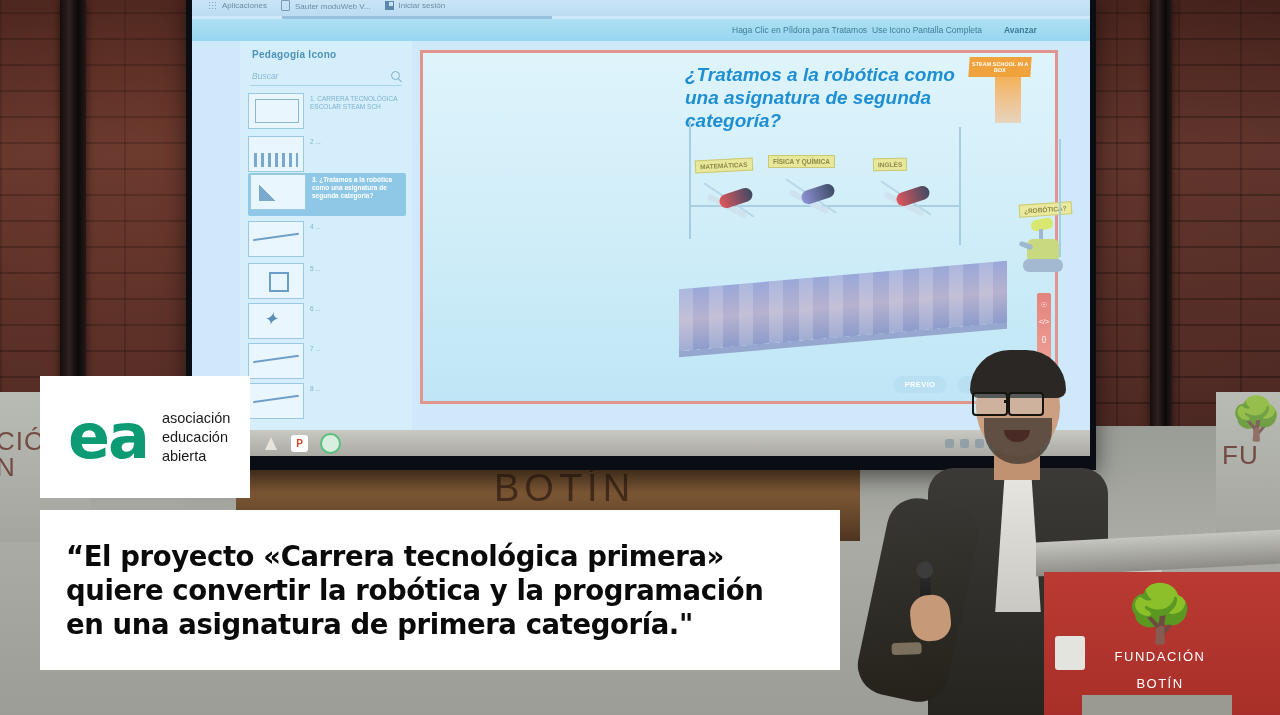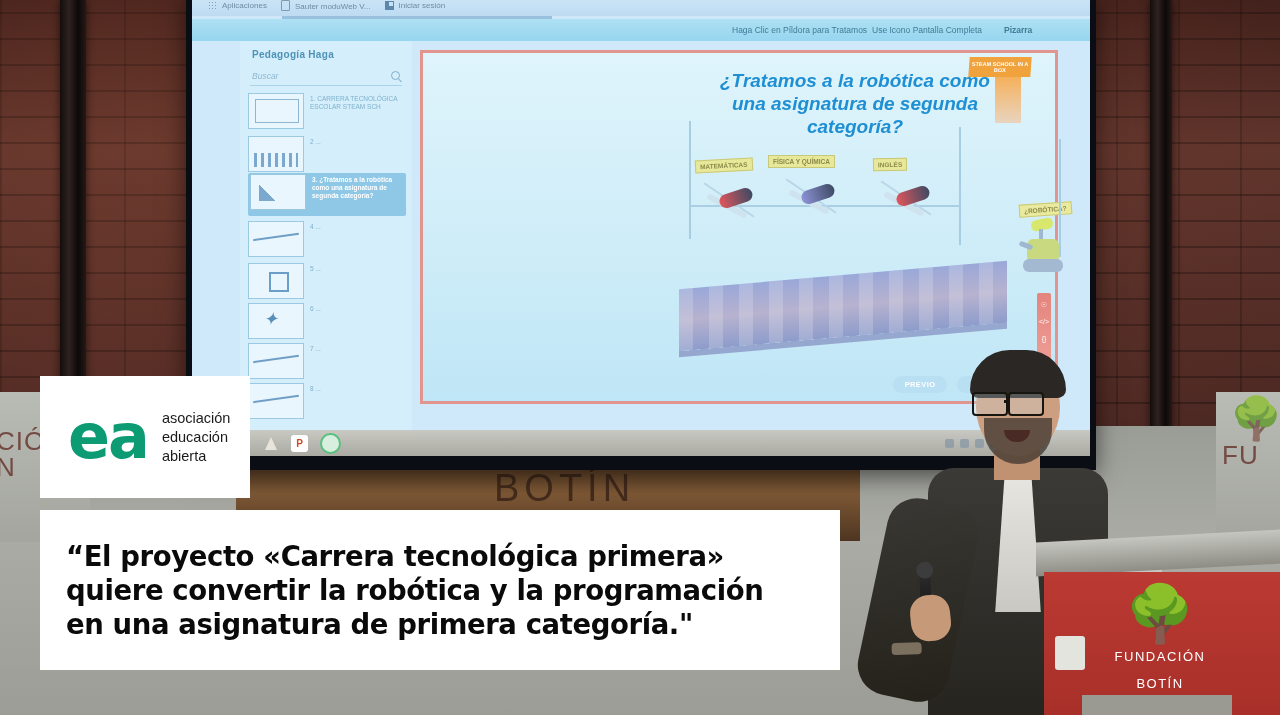--- a/index.html
+++ b/index.html
@@ -150,24 +150,23 @@
   .thumb .tl-star{position:absolute;left:14px;top:6px;font-size:18px;color:#5b8fbb;line-height:18px;}
   .thumb .tl-line{position:absolute;left:4px;top:14px;width:46px;height:2px;background:#6f9fc6;transform:rotate(-8deg);}
 
   
   .slide{
     position:absolute;left:228px;top:56px;width:632px;height:348px;
     background:linear-gradient(180deg,#dff4fb 0%,#cdecf8 60%,#bfe6f6 100%);
     border:3px solid #e2948f;
   }
   .slide-title{
-    position:absolute;left:262px;top:16px;width:340px;
+    position:absolute;left:262px;top:10px;width:340px;
     font-size:19px;line-height:23px;font-style:italic;font-weight:bold;
     color:#1f8fd4;
-    text-align:center;
   }
   .steam-badge{
     position:absolute;right:24px;top:4px;width:62px;height:20px;
     background:#f0a23c;color:#fff;font-size:5.5px;font-weight:bold;
     display:flex;align-items:center;justify-content:center;text-align:center;
     line-height:6px;transform:skewX(-4deg);
   }
   .badge-tail{
     position:absolute;right:34px;top:24px;width:26px;height:46px;
     background:linear-gradient(180deg,#f5b15c,#e8d4bf);
@@ -394,25 +393,25 @@
       <div class="bm">
         <span class="apps-ico"></span>
         <span>Iniciar sesión</span>
       </div>
     </div>
     <div class="browser-underline"></div>
 
     <div class="app-topbar">
       <span class="tb-item tb-hint">Haga Clic en Píldora para Tratamos</span>
       <span class="tb-item tb-hint2">Use Icono Pantalla Completa</span>
-      <span class="tb-item tb-pizarra">Pizarra</span>
+      <span class="tb-item tb-pizarra">Avanzar</span>
     </div>
 
     <div class="p-sidebar">
-      <div class="p-side-title">Pedagogía Haga</div>
+      <div class="p-side-title">Pedagogía Icono</div>
 
       <div class="p-search">
         <span class="ph">Buscar</span>
         <span class="mag"></span>
       </div>
 
       <div class="p-item" style="top:52px;">
         <span class="thumb">
             <i class="tl-doc"></i>
           </span>

